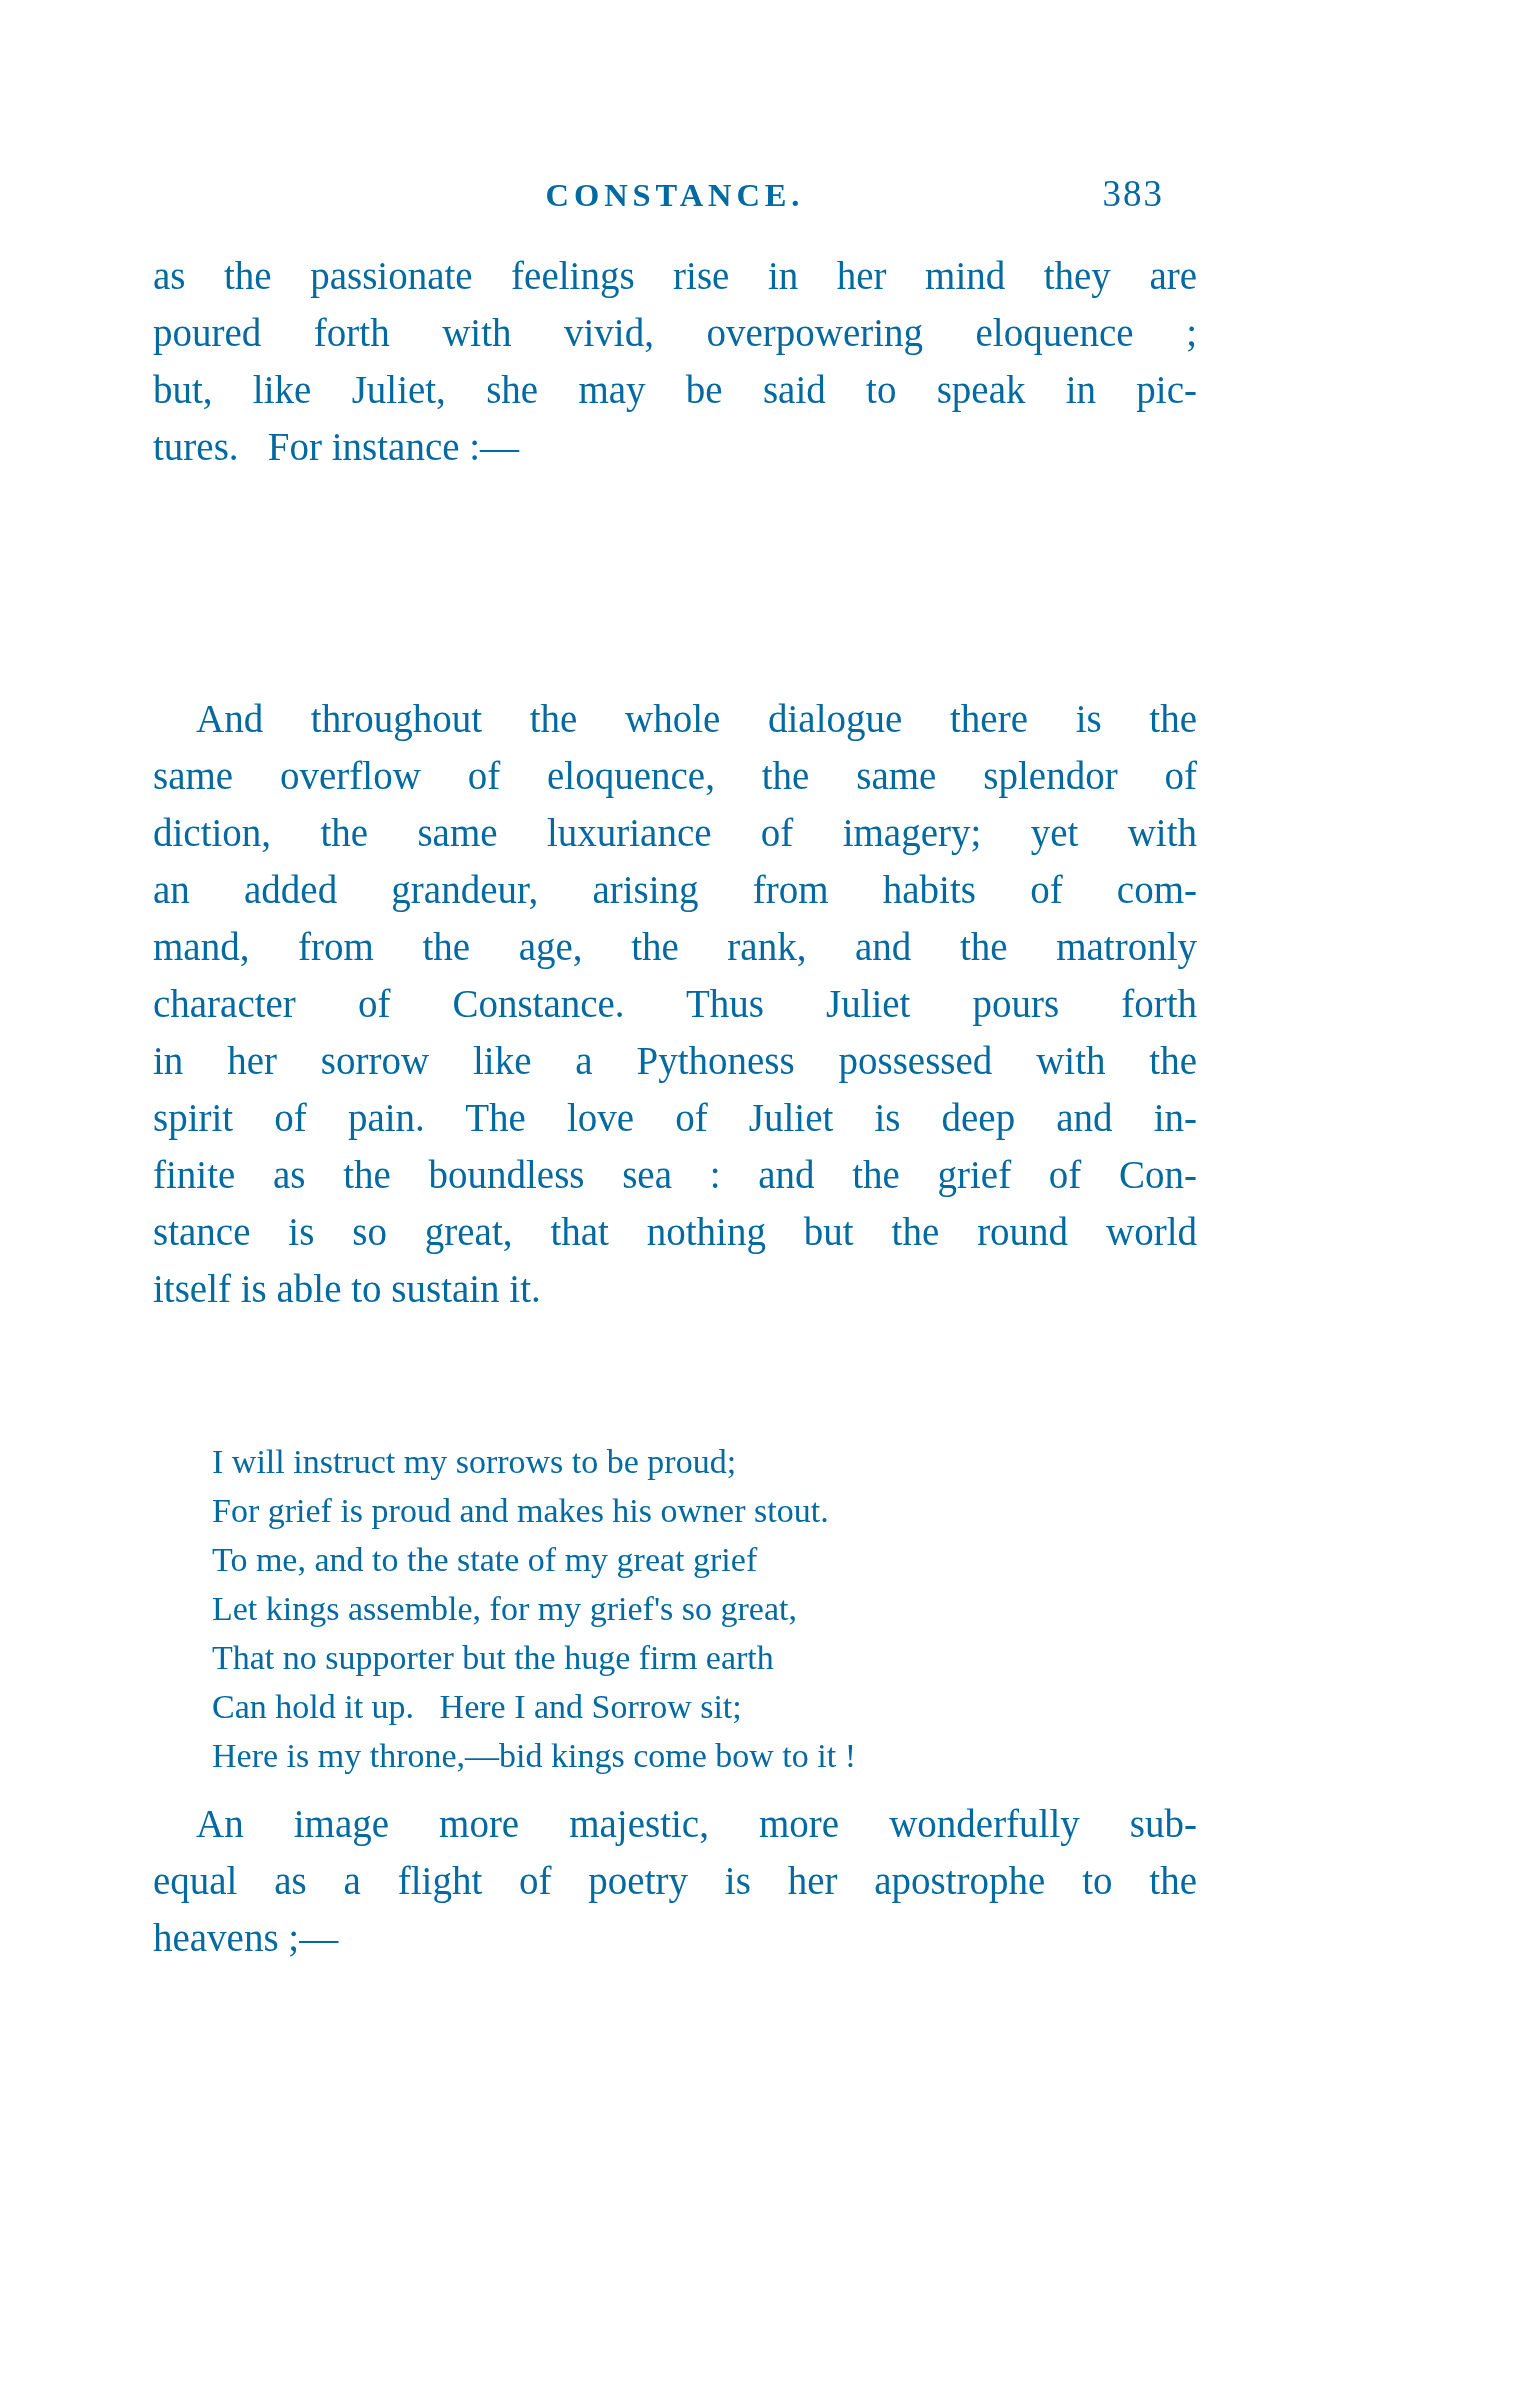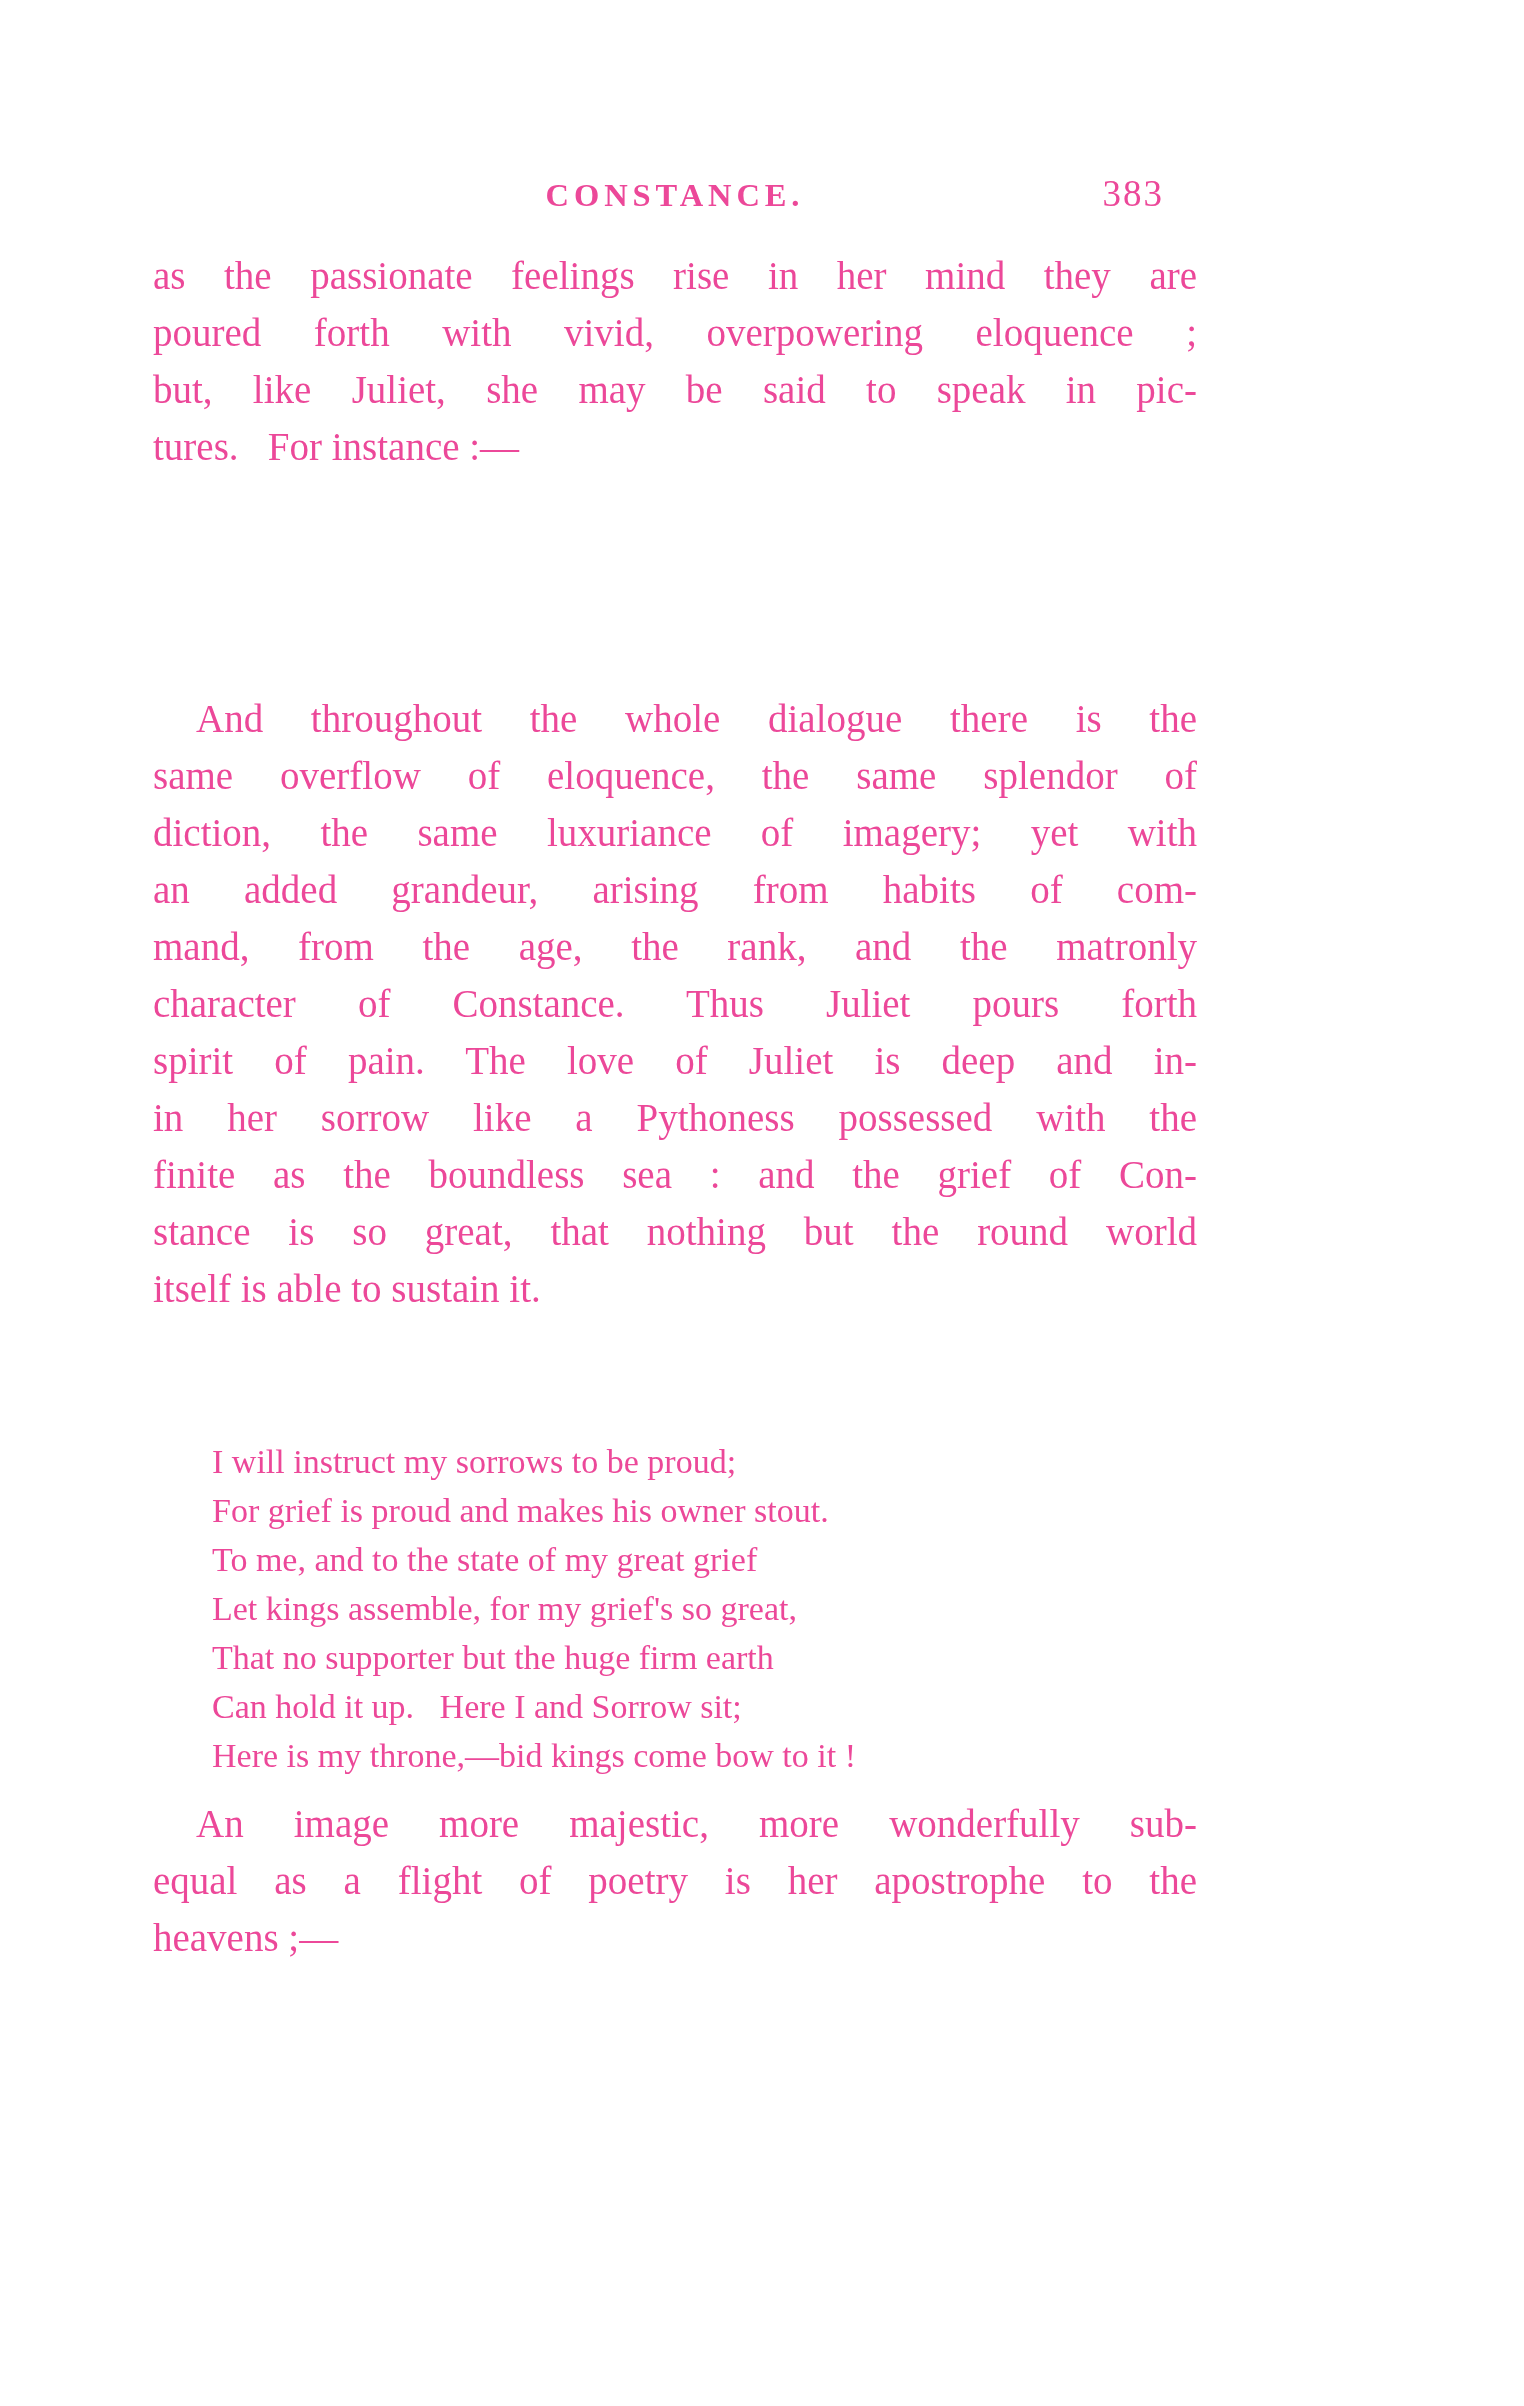--- a/index.html
+++ b/index.html
@@ -3,21 +3,21 @@
 <meta charset="utf-8">
 <title>Book page</title>
 <style>
   * { margin:0; padding:0; box-sizing:border-box; }
   html, body { background:#e9e9e9; }
   .page {
     position:relative;
     width:1525px; height:2407px;
     margin:0 auto;
     background:#ffffff;
-    color:#ec4899;
+    color:#0369a1;
     font-family:"Liberation Serif","DejaVu Serif",serif;
     overflow:hidden;
   }
   
   .running-head { position:absolute; top:173px; left:153px; width:1044px; height:47px; }
   .title {
     position:absolute; left:0; right:0; top:3.9px;
     text-align:center;
     font-weight:bold; font-size:32.5px; line-height:37px;
     letter-spacing:4.9px;
@@ -67,22 +67,22 @@
   </section>
 
 
   <section class="prose" id="p2">
     <div class="jline indent">And throughout the whole dialogue there is the</div>
     <div class="jline">same overflow of eloquence, the same splendor of</div>
     <div class="jline">diction, the same luxuriance of imagery; yet with</div>
     <div class="jline">an added grandeur, arising from habits of com-</div>
     <div class="jline">mand, from the age, the rank, and the matronly</div>
     <div class="jline">character of Constance. Thus Juliet pours forth</div>
+    <div class="jline">in her sorrow like a Pythoness possessed with the</div>
     <div class="jline">spirit of pain. The love of Juliet is deep and in-</div>
-    <div class="jline">in her sorrow like a Pythoness possessed with the</div>
     <div class="jline">finite as the boundless sea : and the grief of Con-</div>
     <div class="jline">stance is so great, that nothing but the round world</div>
     <div class="jline last">itself is able to sustain it.</div>
   </section>
 
   <section class="verse" id="v2">
     <div class="vline">I will instruct my sorrows to be proud;</div>
     <div class="vline">For grief is proud and makes his owner stout.</div>
     <div class="vline">To me, and to the state of my great grief</div>
     <div class="vline">Let kings assemble, for my grief's so great,</div>

